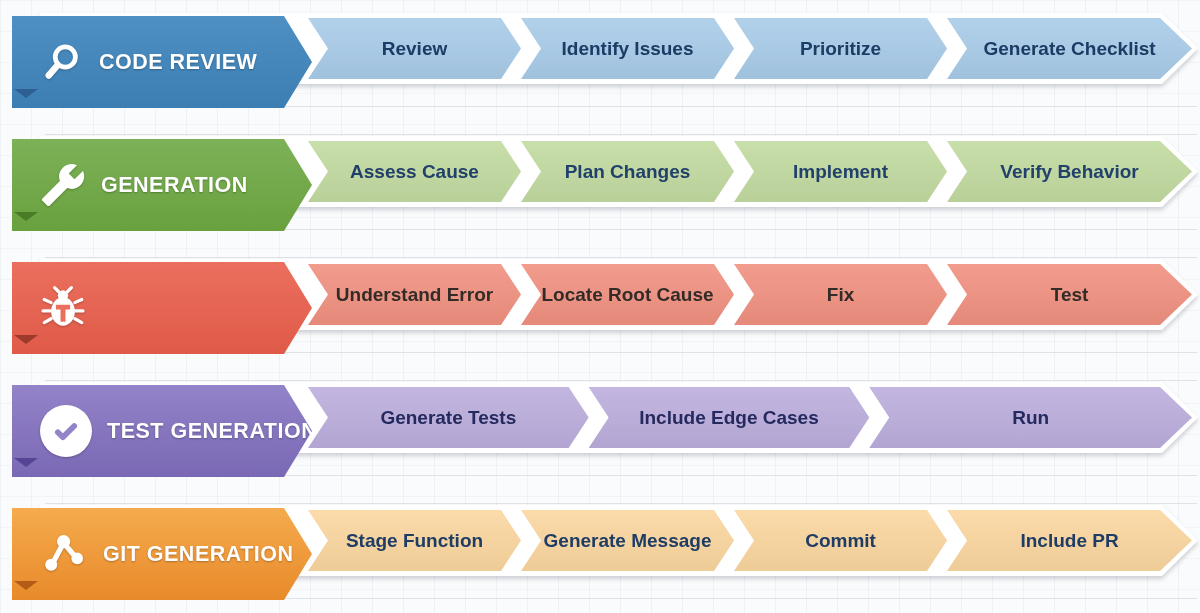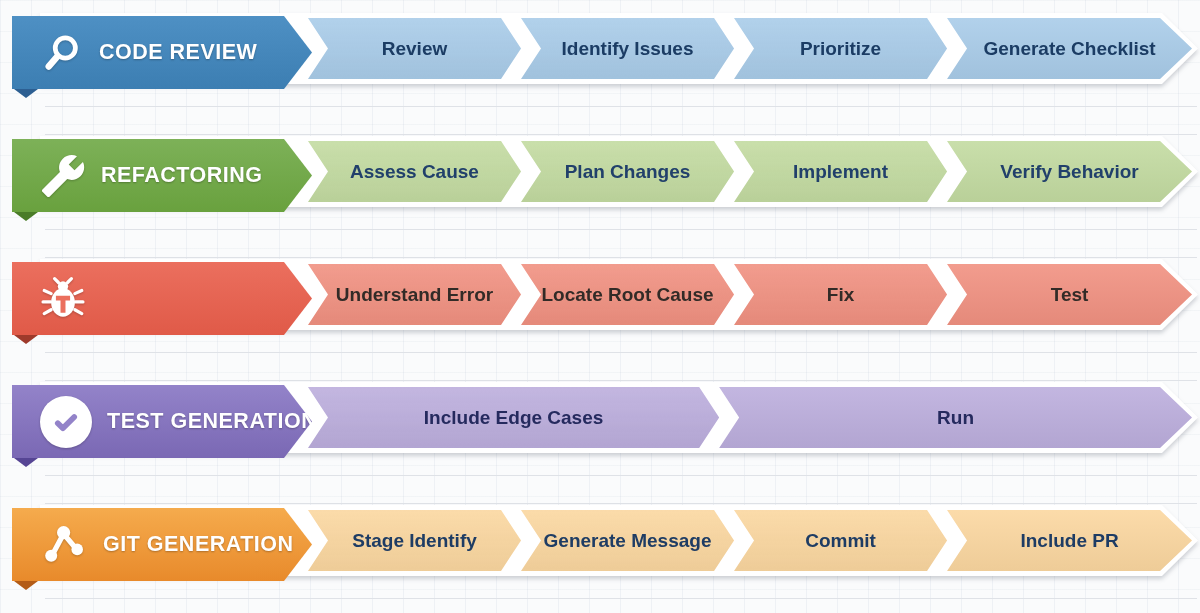--- a/index.html
+++ b/index.html
@@ -28,21 +28,21 @@
     background:linear-gradient(180deg, rgba(255,255,255,.10), rgba(0,0,0,.05)), var(--step-bg);
     clip-path:polygon(0 0, calc(100% - 20px) 0, 100% 50%, calc(100% - 20px) 100%, 0 100%, 20px 50%);
   }
   .step.last{
     flex:1.15;
     clip-path:polygon(0 0, calc(100% - 32px) 0, 100% 50%, calc(100% - 32px) 100%, 0 100%, 20px 50%);
   }
   .step-label{font-size:19px;font-weight:700;color:var(--step-text);white-space:nowrap;}
 
   .hdr{
-    position:absolute;left:12px;top:3px;width:300px;height:73px;
+    position:absolute;left:12px;top:3px;width:300px;height:92px;
     display:flex;align-items:center;padding-left:28px;box-sizing:border-box;
     background:linear-gradient(180deg, var(--header), var(--header-dark));
     clip-path:polygon(0 0, calc(100% - 28px) 0, 100% 50%, calc(100% - 28px) 100%, 0 100%);
     filter:drop-shadow(0 2px 2px rgba(30,40,60,.28));
   }
   .hdr-label{
     color:#ffffff;font-size:21.5px;font-weight:700;letter-spacing:.5px;white-space:nowrap;
     text-shadow:0 1px 2px rgba(0,0,0,.28);
   }
   .fold{
@@ -116,21 +116,21 @@
       <div class="step last">
           <span class="step-label">Verify Behavior</span>
         </div>
     </div>
     <div class="hdr">
       <span class="icon">
         <svg width="46" height="46" viewBox="0 0 24 24">
           <path transform="scale(-1,1) translate(-24,0)" fill="#fff" d="M22.7 19l-9.1-9.1c.9-2.3.4-5-1.5-6.9-2-2-5-2.4-7.4-1.3L9 6 6 9 1.6 4.7C.4 7.1.9 10.1 2.9 12.1c1.9 1.9 4.6 2.4 6.9 1.5l9.1 9.1c.4.4 1 .4 1.4 0l2.3-2.3c.5-.4.5-1.1.1-1.4z"></path>
         </svg>
       </span>
-      <span class="hdr-label">REFACTORING</span>
+      <span class="hdr-label">GENERATION</span>
     </div>
     <div class="fold"></div>
   </div>
   <div class="divider-band"></div>
 
   <div class="row" style="--header: #eb6f5e; --header-dark: #e05a48; --fold: #9e3a2b; --step-bg: #f19181; --step-text: #322b27;">
     <div class="ribbon-wrap">
         <div class="ribbon"></div>
       </div>
     <div class="steps">
@@ -169,20 +169,23 @@
     <div class="fold"></div>
   </div>
   <div class="divider-band"></div>
 
   <div class="row" style="--header: #9383c9; --header-dark: #7a68b4; --fold: #564594; --step-bg: #bcaedd; --step-text: #252a5e;">
     <div class="ribbon-wrap">
         <div class="ribbon"></div>
       </div>
     <div class="steps">
       <div class="step">
+          <span class="step-label">Generate Tests</span>
+        </div>
+      <div class="step">
           <span class="step-label">Include Edge Cases</span>
         </div>
       <div class="step last">
           <span class="step-label">Run</span>
         </div>
     </div>
     <div class="hdr">
       <span class="icon">
         <span class="icon-circle">
           <svg width="34" height="34" viewBox="0 0 24 24">
@@ -195,21 +198,21 @@
     <div class="fold"></div>
   </div>
   <div class="divider-band"></div>
 
   <div class="row" style="--header: #f5ab4d; --header-dark: #e88a2b; --fold: #b35c17; --step-bg: #fbd7a0; --step-text: #1e3c64;">
     <div class="ribbon-wrap">
         <div class="ribbon"></div>
       </div>
     <div class="steps">
       <div class="step">
-          <span class="step-label">Stage Identify</span>
+          <span class="step-label">Stage Function</span>
         </div>
       <div class="step">
           <span class="step-label">Generate Message</span>
         </div>
       <div class="step">
           <span class="step-label">Commit</span>
         </div>
       <div class="step last">
           <span class="step-label">Include PR</span>
         </div>

